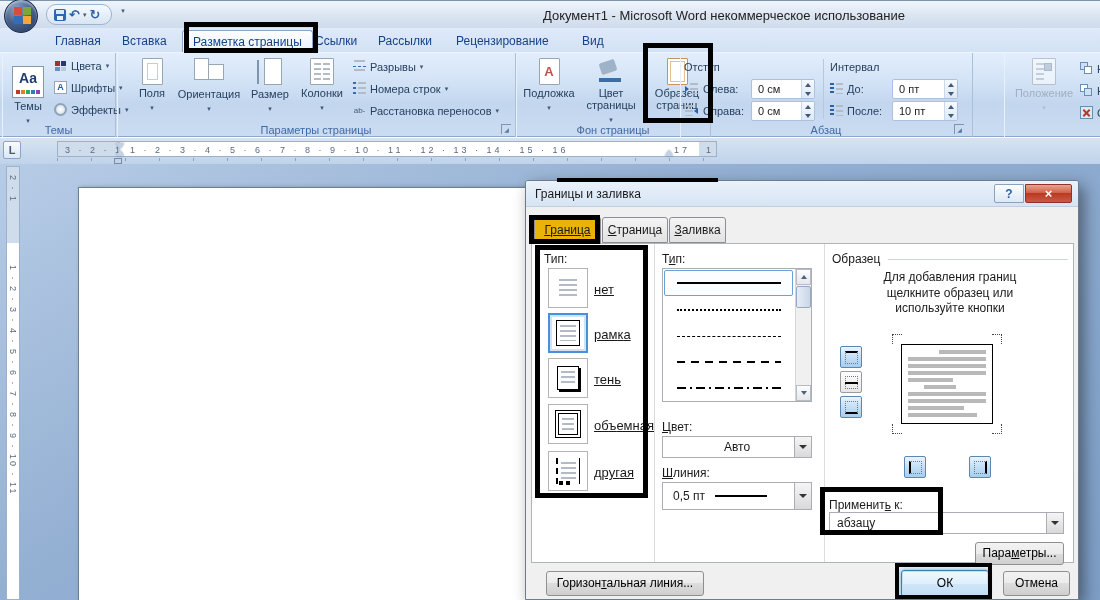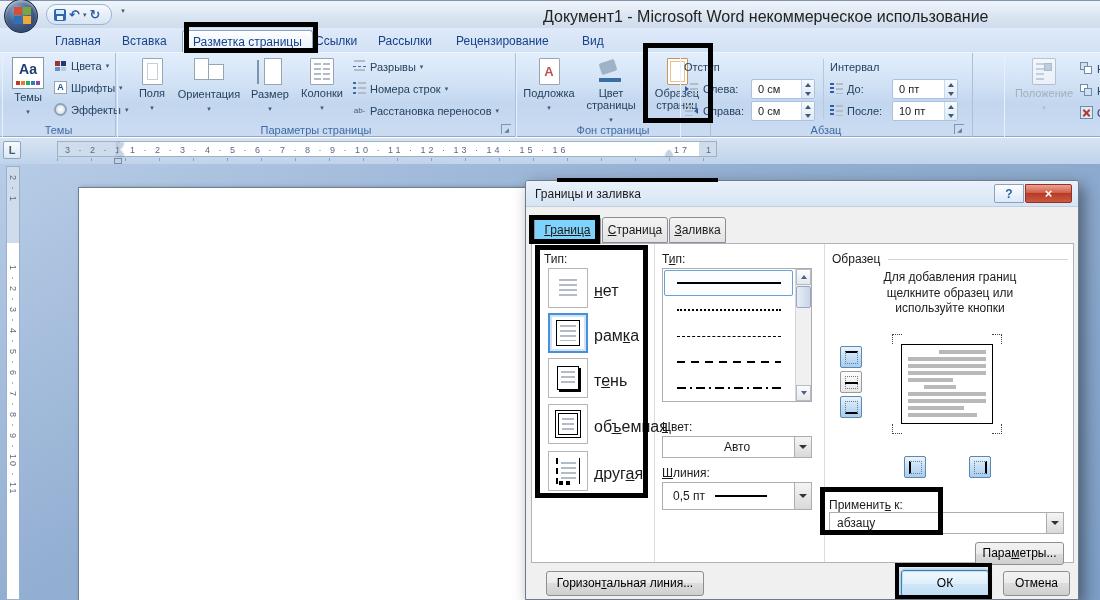--- a/index.html
+++ b/index.html
@@ -19,21 +19,21 @@
   .orbgrid{left:9px;top:7px;width:17px;height:17px;display:grid;grid-template-columns:8px 8px;grid-gap:1px;}
   .orbgrid i{display:block;width:8px;height:8px;}
   .qat{left:46px;top:3px;height:21px;width:66px;border:1px solid #9fb4cf;border-radius:10px;
     background:linear-gradient(#f6fafd,#d7e5f4);display:flex;align-items:center;gap:3px;padding:0 7px;}
   .qicon{font-size:13px;line-height:13px;color:#2d5fa8;font-weight:bold;}
   .floppy{width:12px;height:12px;background:#2f66b0;border-radius:2px;position:relative;}
   .floppy i{position:absolute;left:2px;top:1px;width:8px;height:4px;background:#dce8f6;}
   .floppy b{position:absolute;left:3px;bottom:1px;width:6px;height:4px;background:#e8f0fa;}
   .caret{font-size:7px;color:#41597a;line-height:7px;}
   .qatmore{left:116px;top:6px;width:14px;height:15px;text-align:center;}
-  .wtitle{left:543px;top:7px;color:#222;font-size:16px;}
+  .wtitle{left:543px;top:7px;color:#222;font-size:13px;}
 
   
   .tabrow{left:0;top:28px;width:1100px;height:25px;background:linear-gradient(#dfeafa,#d2e1f4);padding-left:24px;}
   .rtab{position:absolute;top:2px;height:22px;line-height:22px;padding:0 10px;color:#15428b;font-size:12px;}
   .rtab.active{background:linear-gradient(#fdfeff,#e9f1fa);border:1px solid #8ca4c4;border-bottom:none;
     border-radius:3px 3px 0 0;color:#15428b;}
 
   
   .ribbon{left:0;top:52px;width:1100px;height:85px;
     background:linear-gradient(#e3eefc,#cfe0f4 42%,#c2d6ee 60%,#cbdcf2);
@@ -85,32 +85,32 @@
     border:1px solid #6f7b8a;border-radius:3px 3px 0 0;box-shadow:5px 6px 16px rgba(0,0,0,.45);z-index:20;}
   .dtitle{position:absolute;left:0;top:0;right:0;height:26px;border-radius:2px 2px 0 0;
     background:linear-gradient(#eaf2fb,#d6e4f3);border-bottom:1px solid #c0cedd;}
   .dtitle .txt{position:absolute;left:9px;top:6px;font-size:12px;color:#1a1a1a;}
   .dhelp{position:absolute;left:468px;top:3px;width:30px;height:19px;border:1px solid #8aa2bd;border-radius:2px 0 0 2px;
     background:linear-gradient(#fcfdfe,#dce9f7);text-align:center;line-height:18px;color:#2d5fa8;font-weight:bold;font-size:12px;}
   .dclose{position:absolute;left:499px;top:3px;width:47px;height:19px;border:1px solid #93302a;border-radius:0 2px 2px 2px;
     background:linear-gradient(#e9a291,#d2614a 45%,#b83a24 50%,#c95b42);text-align:center;line-height:17px;color:#fff;font-weight:bold;font-size:13px;}
   .dtab{position:absolute;top:36px;height:26px;background:linear-gradient(#f4f4f4,#e2e2e2);border:1px solid #8b8e97;
     border-radius:3px 3px 0 0;text-align:center;line-height:24px;font-size:12px;color:#1a1a1a;}
-  .dtab.active{background:#7dd3fc;height:27px;border-bottom:none;z-index:3;text-decoration:underline;}
+  .dtab.active{background:#eab308;height:27px;border-bottom:none;z-index:3;text-decoration:underline;}
   .dpage{position:absolute;left:5px;top:62px;width:543px;height:320px;background:#fff;border:1px solid #aeb4bc;}
   .dsep{position:absolute;top:0;bottom:0;width:1px;background:#dcdcdc;}
   .dlabel{position:absolute;font-size:12px;color:#1a1a1a;}
   .u{text-decoration:underline;}
 
   .btico{position:absolute;width:40px;height:40px;background:#fff;border:1px solid #b5b5b5;
     display:flex;align-items:center;justify-content:center;}
   .btico.sel{border:2px solid #4a90d9;box-shadow:inset 0 0 0 2px #cfe4f7;}
   .btpage{width:24px;height:26px;position:relative;background:#fff;}
   .btpage .tl{position:absolute;left:3px;right:3px;top:4px;bottom:4px;}
-  .optlabel{position:absolute;font-size:16px;color:#1a1a1a;}
+  .optlabel{position:absolute;font-size:13px;color:#1a1a1a;text-decoration:underline;}
 
   .listbox{position:absolute;background:#fff;border:1px solid #abadb3;}
   .litem{position:relative;height:26px;display:flex;align-items:center;}
   .litem .ln{margin:0 auto;width:104px;}
   .litem.sel{border:1px solid #69a1d8;background:#fbfdfe;border-radius:2px;margin:1px;}
   .ln-solid{height:2px;background:#000;}
   .ln-dot{border-top:2px dotted #000;height:0;}
   .ln-dash{border-top:1.8px dashed #000;height:0;}
   .ln-dash2{height:2px;background:repeating-linear-gradient(90deg,#000 0 8px,transparent 8px 14px);}
   .ln-dashdot{height:2px;background:repeating-linear-gradient(90deg,#000 0 9px,transparent 9px 13px,#000 13px 15px,transparent 15px 19px);}
@@ -177,21 +177,21 @@
     <span class="rtab" style="left:305px">Ссылки</span>
     <span class="rtab" style="left:368px">Рассылки</span>
     <span class="rtab" style="left:446px">Рецензирование</span>
     <span class="rtab" style="left:572px">Вид</span>
   </div>
 
   <div class="abs ribbon">
 
     <div class="rgroup" style="left:2px;width:114px">
       <div class="bigbtn" style="left:3px;width:46px">
-        <div style="width:32px;height:32px;margin:2px auto 0;border:1px solid #8898aa;background:#fff;position:relative">
+        <div style="width:32px;height:32px;margin:11px auto 0;border:1px solid #8898aa;background:#fff;position:relative">
           <div style="font-size:14px;font-weight:bold;color:#1e3c6e;margin-top:3px">Aa</div>
           <div style="position:absolute;left:3px;right:3px;bottom:3px;height:4px;display:flex;gap:1px">
             <i style="flex:1;background:#c0392b"></i>
               <i style="flex:1;background:#e67e22"></i>
               <i style="flex:1;background:#27ae60"></i>
               <i style="flex:1;background:#2980b9"></i>
               <i style="flex:1;background:#8e44ad"></i>
           </div>
         </div>
         <div class="blabel">Темы</div>

